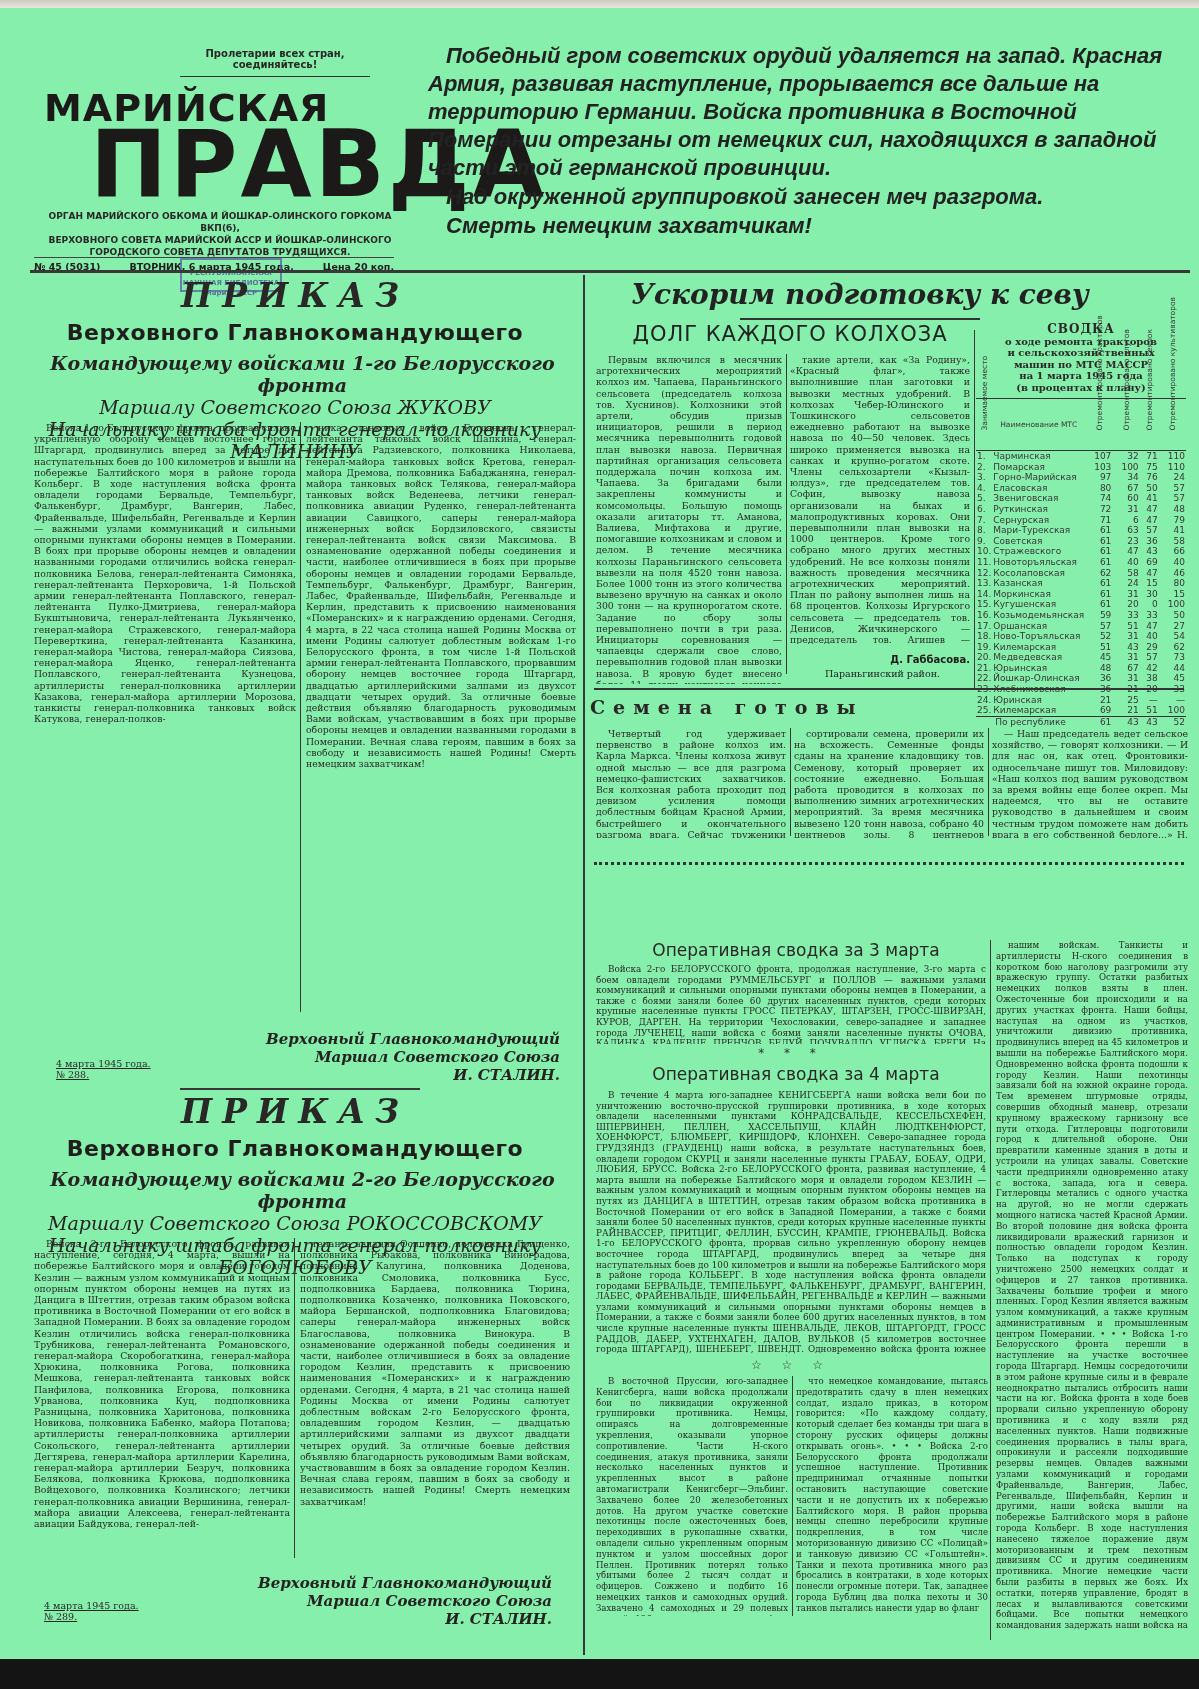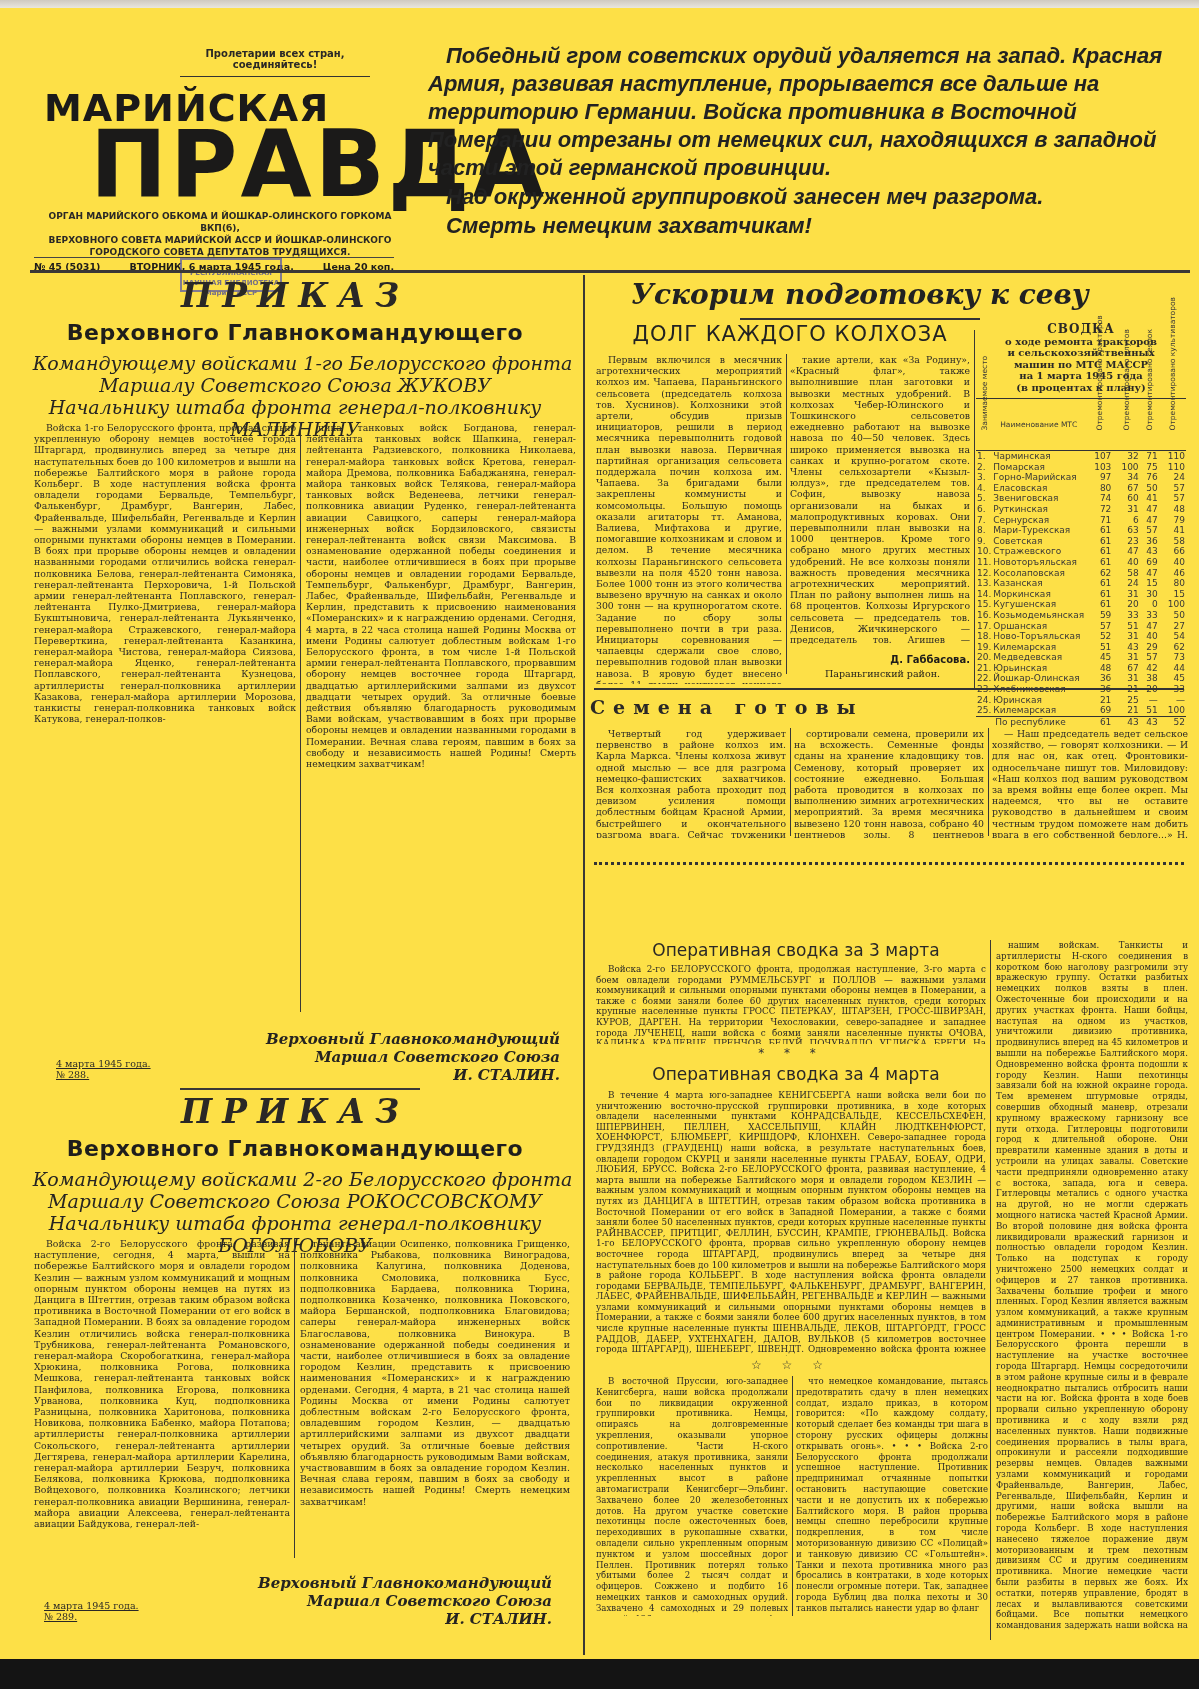--- a/index.html
+++ b/index.html
@@ -1,18 +1,18 @@
 <!DOCTYPE html>
 <html><head>
 <meta charset="utf-8">
 <style>
   * { box-sizing: border-box; margin: 0; padding: 0; }
   html, body { width: 1199px; height: 1689px; background: #e6e2d8; overflow: hidden; }
   body { font-family: "DejaVu Serif", serif; color: #1e1c1a; position: relative; }
-  .page { position: absolute; left: 0; top: 0; width: 1199px; height: 1689px; background: #fde047; }
+  .page { position: absolute; left: 0; top: 0; width: 1199px; height: 1689px; background: #86efac; }
   .bottom-bar { position: absolute; left: 0; bottom: 0; width: 1199px; height: 30px; background: #141414; }
   .top-strip { position: absolute; left: 0; top: 0; width: 1199px; height: 8px; background: linear-gradient(#cfcac0, #e9e6dd); }
 
   
   .slogan { position: absolute; left: 180px; top: 48px; font: bold 10px "DejaVu Sans", sans-serif; color: #2a2826; border-bottom: 1px solid #333; padding-bottom: 6px; width: 190px; text-align: center; }
   .mast-1 { position: absolute; left: 44px; top: 86px; font: 900 38px "DejaVu Sans", sans-serif; letter-spacing: 1px; color: #1b1a19; }
   .mast-2 { position: absolute; left: 46px; top: 126px; font: 900 92px "DejaVu Sans", sans-serif; letter-spacing: 3px; line-height: 78px; color: #1b1a19; transform: scaleX(1.0); margin-left: 44px; }
   .organ { position: absolute; left: 30px; top: 210px; width: 380px; text-align: center; font: bold 9px "DejaVu Sans", sans-serif; line-height: 12px; color: #2a2826; }
   .issue-bar { position: absolute; left: 34px; top: 257px; width: 360px; display: flex; justify-content: space-between; font: bold 9.5px "DejaVu Sans", sans-serif; border-top: 1px solid #444; padding-top: 3px; }
   .stamp { position: absolute; left: 180px; top: 258px; width: 102px; height: 34px; border: 2px solid #5a5aa8; color: #4a4a9a; font: bold 7px "DejaVu Sans", sans-serif; text-align: center; line-height: 10px; padding-top: 8px; opacity: 0.75; }
@@ -21,21 +21,21 @@
   .lead p { text-indent: 18px; font-style: italic; }
   .lead p + p { margin-top: 1px; }
 
   .hrule { position: absolute; height: 3px; background: #3a3836; }
   .vrule { position: absolute; width: 1.5px; background: #3a3836; }
 
   
   .prikaz-title { position: absolute; left: 0; width: 590px; text-align: center; font: italic bold 33px "DejaVu Serif", serif; letter-spacing: 10px; color: #2a2826; }
   .prikaz-sub { position: absolute; left: 0; width: 590px; text-align: center; font: bold 22px "DejaVu Sans", sans-serif; color: #1f1e1c; letter-spacing: 0.5px; }
   .prikaz-addr { position: absolute; left: 0; width: 590px; text-align: center; font: italic 19px "DejaVu Serif", serif; line-height: 22px; color: #262422; }
-  .prikaz-addr .b { font-weight: normal; margin-left: 15px; }
+  .prikaz-addr .b { font-weight: bold; margin-left: 15px; }
 
   .text-col { position: absolute; font: 9.3px "DejaVu Serif", serif; line-height: 11.2px; text-align: justify; color: #2b2926; overflow: hidden; }
   .text-col p { text-indent: 12px; }
 
   .signature { position: absolute; text-align: right; font: italic bold 15px "DejaVu Serif", serif; line-height: 18px; color: #252321; }
   .date-note { position: absolute; font: 9.5px "DejaVu Serif", serif; line-height: 11px; color: #2b2926; text-decoration: underline; }
 
   
   .sev-header { position: absolute; left: 590px; top: 278px; width: 540px; text-align: center; font: italic bold 28px "DejaVu Serif", serif; color: #222; }
   .sev-underline { position: absolute; left: 740px; top: 318px; width: 240px; height: 2px; background: #333; }

